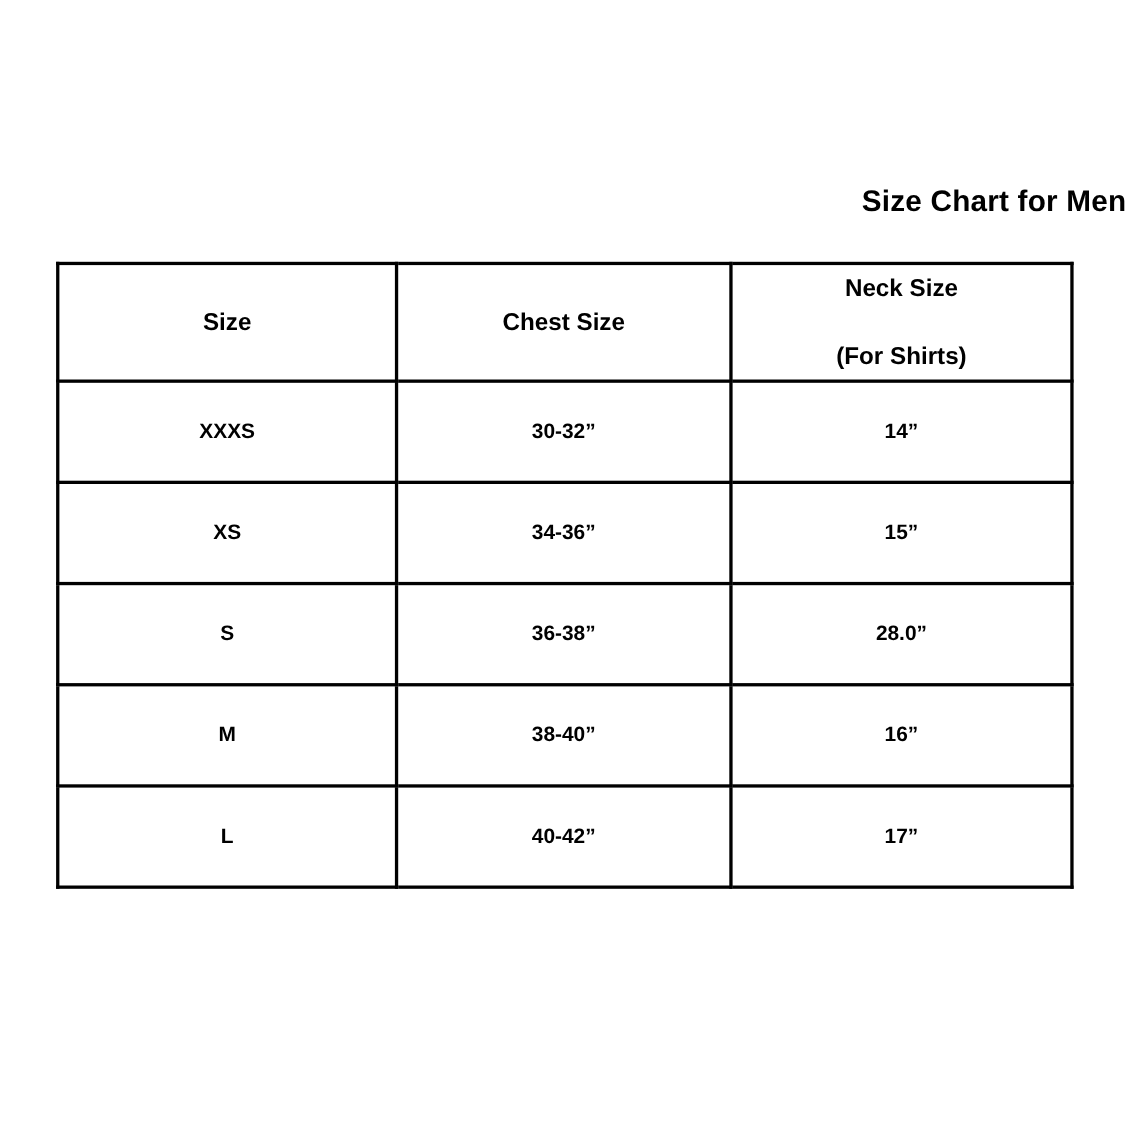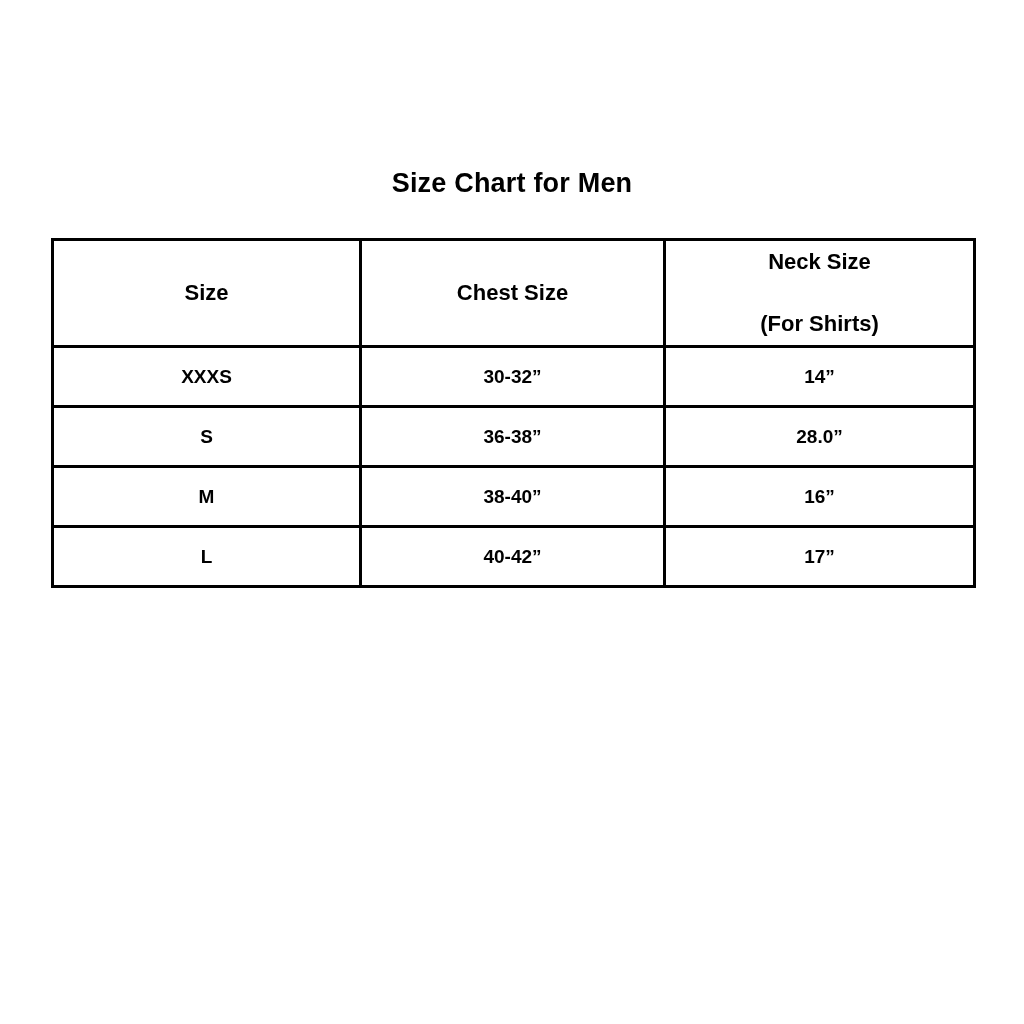--- a/index.html
+++ b/index.html
@@ -18,21 +18,21 @@
     position: relative;
     width: 1024px;
     height: 1024px;
     box-sizing: border-box;
   }
   .title {
     position: absolute;
     top: 168px;
     left: 0;
     width: 1024px;
-    text-align: center;
+    text-align: right;
     font-size: 27px;
     font-weight: bold;
     letter-spacing: 0.2px;
     color: #000000;
   }
   .table-wrap {
     position: absolute;
     top: 238px;
     left: 51px;
     width: 999px;
@@ -63,21 +63,21 @@
   table.size-chart thead th .sub {
     display: block;
     font-size: 22px;
     font-weight: bold;
     margin-top: 32px;
   }
   table.size-chart tbody td {
     height: 53px;
     font-size: 19px;
     font-weight: bold;
-    padding: 2px 6px;
+    padding: 18px 6px;
   }
   table.size-chart tbody td.size-cell {
     font-size: 19px;
     font-weight: bold;
   }
 </style>
 </head>
 <body>
 
 <div class="page">
@@ -105,20 +105,25 @@
           </th>
         </tr>
       </thead>
       <tbody>
         <tr>
           <td class="size-cell">XXXS</td>
           <td>30-32”</td>
           <td>14”</td>
         </tr>
         <tr>
+          <td class="size-cell">XS</td>
+          <td>34-36”</td>
+          <td>15”</td>
+        </tr>
+        <tr>
           <td class="size-cell">S</td>
           <td>36-38”</td>
           <td>28.0”</td>
         </tr>
         <tr>
           <td class="size-cell">M</td>
           <td>38-40”</td>
           <td>16”</td>
         </tr>
         <tr>

